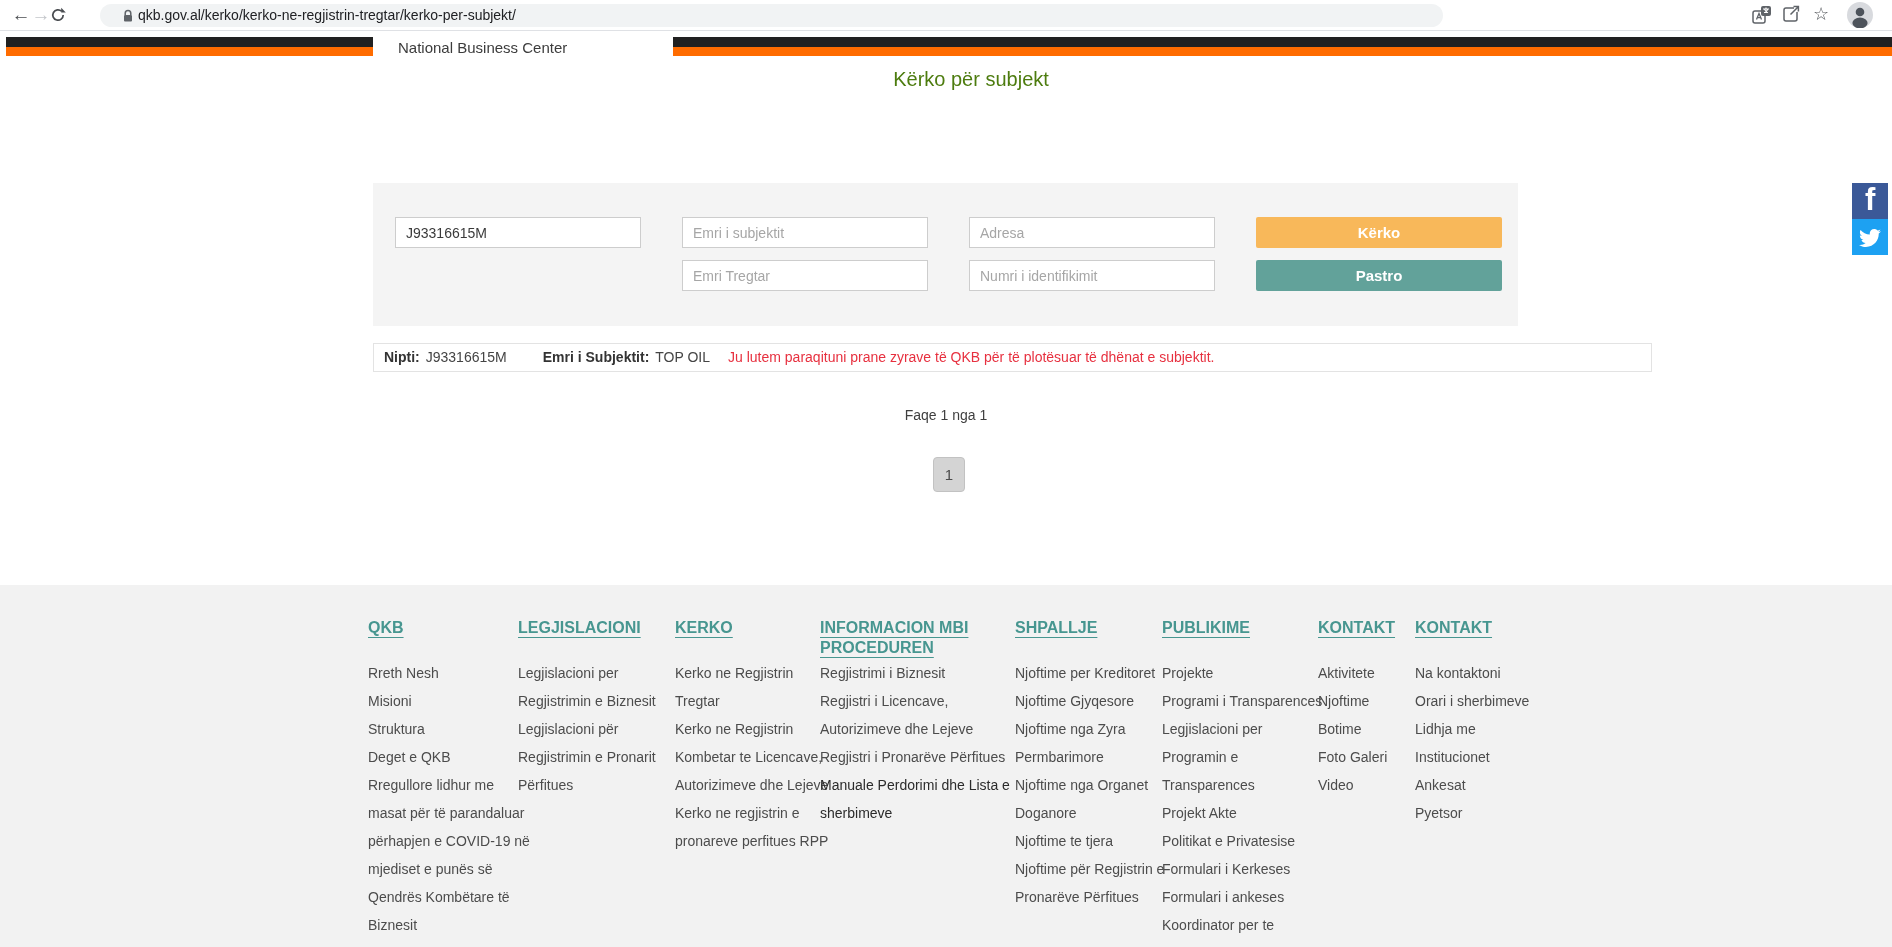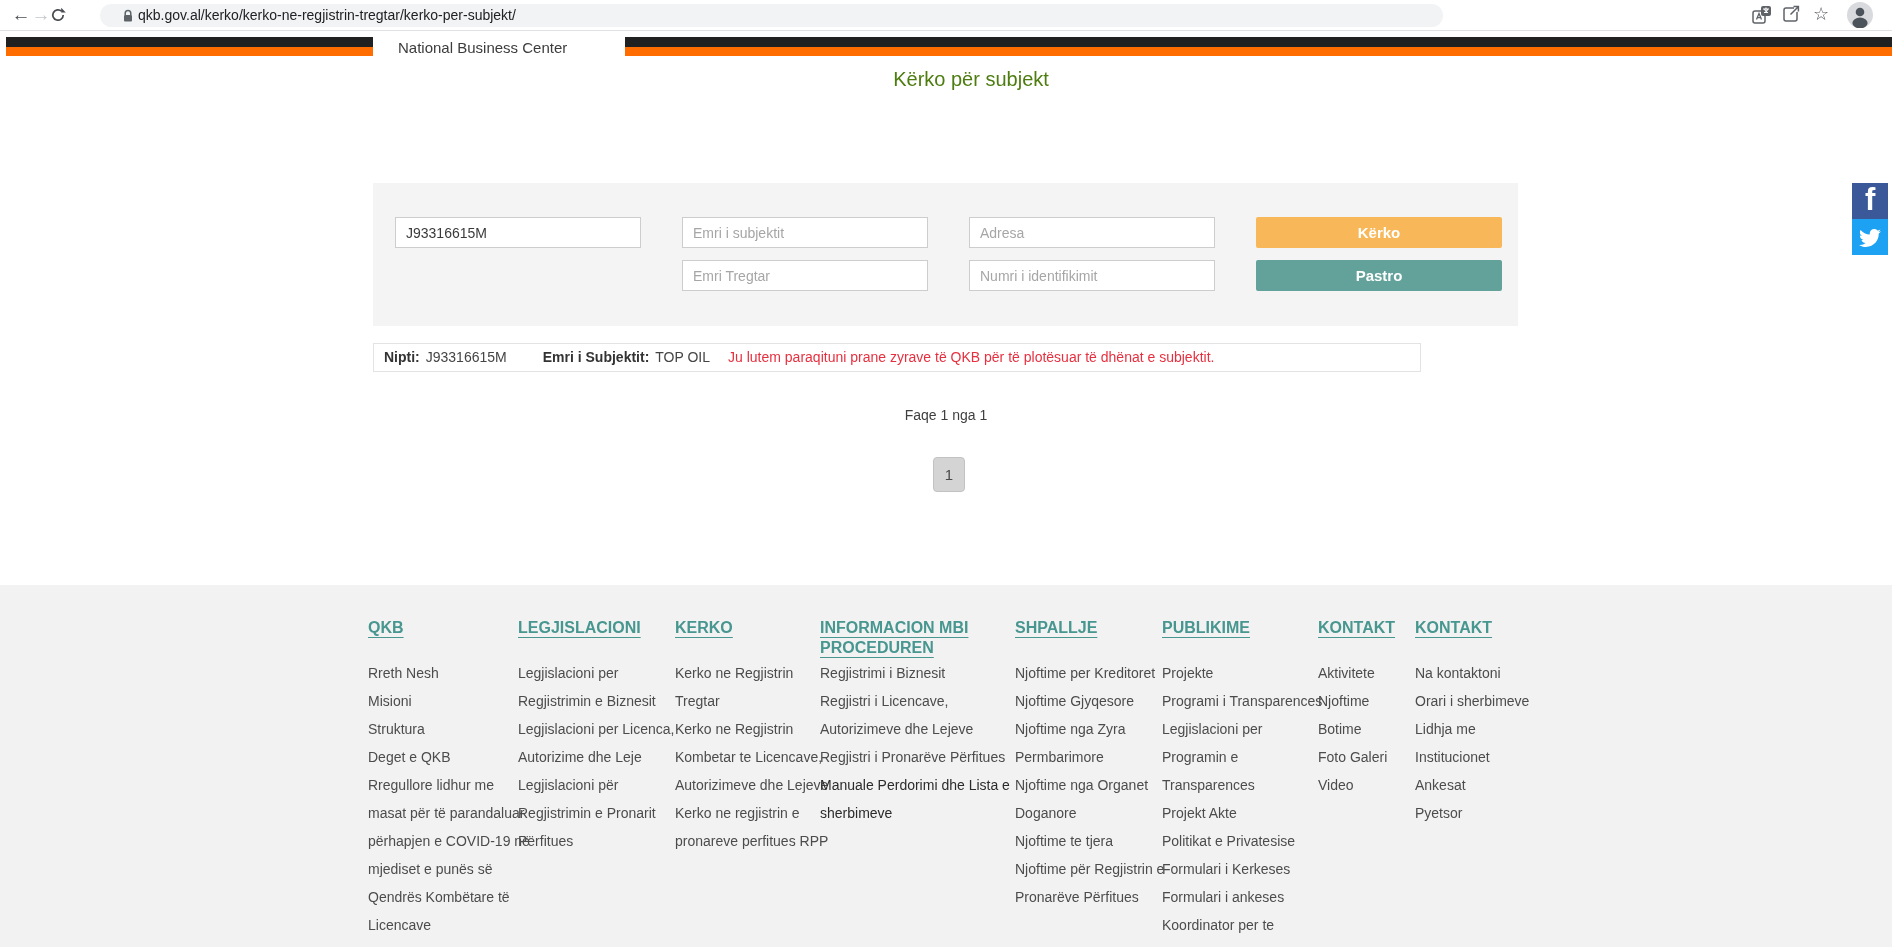--- a/index.html
+++ b/index.html
@@ -21,38 +21,38 @@
   .lock-svg{position:absolute;left:22px;top:5px;}
   .url-text{position:absolute;left:38px;top:0;line-height:23px;font-size:14px;color:#202124;white-space:nowrap;}
   .tool-ic{position:absolute;top:4px;}
   .ic-translate{left:1751px;}
   .ic-share{left:1781px;}
   .ic-star{left:1810px;top:0;height:30px;line-height:28px;font-size:18px;color:#54575b;width:22px;text-align:center;}
   .ic-avatar{left:1847px;top:2px;}
   
   .bar-black{position:absolute;left:6px;right:0;top:37px;height:10px;background:var(--bar-black,#212121);}
   .bar-orange{position:absolute;left:6px;right:0;top:47px;height:9px;background:var(--accent-orange,#ff6c00);}
-  .brand-tab{position:absolute;left:373px;top:31px;width:252px;height:31px;background:#fff;z-index:5;cursor:pointer;}
+  .brand-tab{position:absolute;left:373px;top:31px;width:300px;height:31px;background:#fff;z-index:5;cursor:pointer;}
   .brand-tab span{position:absolute;left:25px;top:8px;font-size:15px;color:#3c3c3c;white-space:nowrap;}
   .title{position:absolute;left:0;top:64px;width:100%;margin:4px;text-align:center;
          font-size:20px;font-weight:400;color:#4d7c0f;padding-left:21px;}
   
   .panel{position:absolute;left:373px;top:183px;width:1145px;height:143px;background:#f4f4f4;}
   .cell{position:absolute;width:246px;height:31px;box-sizing:border-box;}
   .c0{left:22px;} .c1{left:309px;} .c2{left:596px;} .c3{left:883px;}
   .r0{top:34px;} .r1{top:77px;}
   input.cell{border:1px solid #cdcdcd;background:#fff;padding:0 10px;font-size:14px;
              color:#3a3a3a;font-family:"Liberation Sans",sans-serif;outline:none;}
   input.cell::placeholder{color:#a6a6a6;opacity:1;}
   button.cell{border:none;border-radius:2px;color:#fff;font-weight:700;font-size:15px;
               font-family:"Liberation Sans",sans-serif;cursor:pointer;}
   .btn-search{background:var(--btn-search,#f8b85a);}
   .btn-clear{background:var(--btn-clear,#62a29a);}
   
-  .result-row{position:absolute;left:373px;top:343px;width:1048px;height:29px;box-sizing:border-box;
+  .result-row{position:absolute;left:373px;top:343px;width:1279px;height:29px;box-sizing:border-box;
               background:#fff;border:1px solid #e3e3e3;font-size:14px;color:#444;
               line-height:27px;padding-left:10px;white-space:nowrap;}
   .result-row .b{font-weight:700;color:#333;}
   .result-row .val{margin-left:6px;}
   .result-row .g{margin-left:36px;}
   .result-row .red{margin-left:18px;color:var(--alert-red,#e7303f);}
   
   .faqe{position:absolute;left:0;top:407px;width:100%;text-align:center;font-size:14px;color:#3f3f3f;}
   .pagebtn{position:absolute;left:933px;top:457px;width:32px;height:35px;background:#d4d4d4;
            border:1px solid #c2c2c2;border-radius:4px;color:#4a4a4a;font-size:15px;
@@ -160,34 +160,30 @@
           </a>
           <a class="flink">
             <div class="fline">Deget e QKB</div>
           </a>
           <a class="flink">
             <div class="fline">Rregullore lidhur me</div>
             <div class="fline">masat për të parandaluar</div>
             <div class="fline">përhapjen e COVID-19 në</div>
             <div class="fline">mjediset e punës së</div>
             <div class="fline">Qendrës Kombëtare të</div>
-            <div class="fline">Licencave</div>
+            <div class="fline">Biznesit</div>
           </a>
         </div>
       </div>
       <div class="fcol" style="left: 518px; width: 157px;">
         <a class="fhead">LEGJISLACIONI</a>
         <div class="flinks">
           <a class="flink">
             <div class="fline">Legjislacioni per</div>
             <div class="fline">Regjistrimin e Biznesit</div>
-          </a>
-          <a class="flink">
-            <div class="fline">Legjislacioni per Licenca,</div>
-            <div class="fline">Autorizime dhe Leje</div>
           </a>
           <a class="flink">
             <div class="fline">Legjislacioni për</div>
             <div class="fline">Regjistrimin e Pronarit</div>
             <div class="fline">Përfitues</div>
           </a>
         </div>
       </div>
       <div class="fcol" style="left: 675px; width: 145px;">
         <a class="fhead">KERKO</a>

